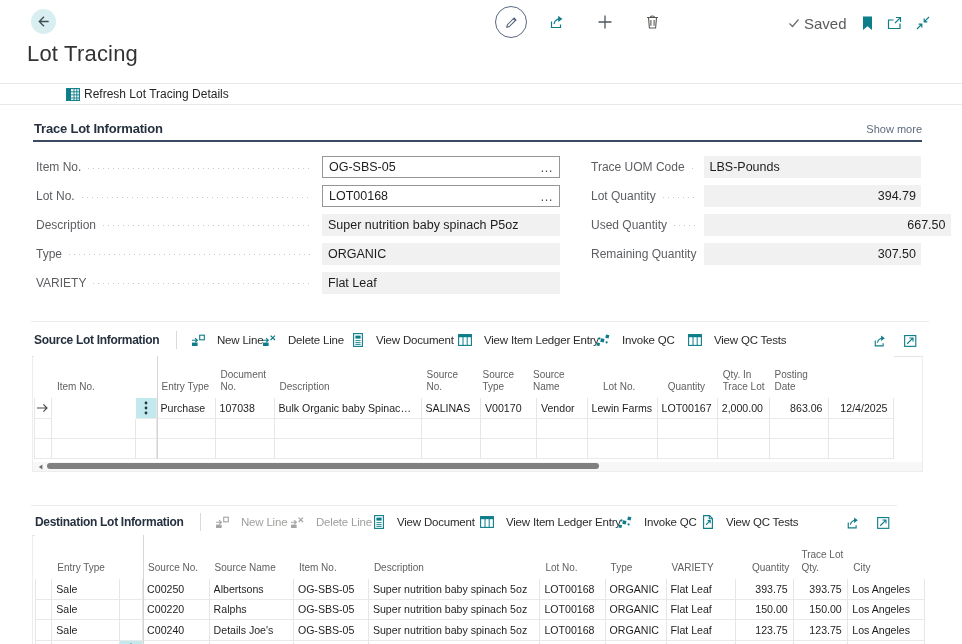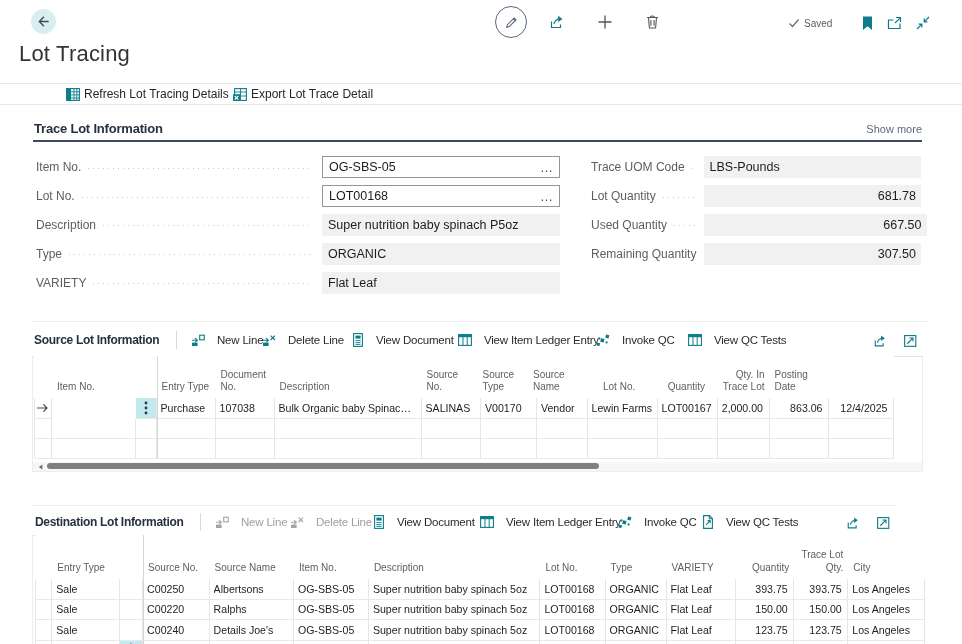--- a/index.html
+++ b/index.html
@@ -8,23 +8,23 @@
   #stage { position:relative; width:962px; height:644px; background:#fff; overflow:hidden; }
   .abs { position:absolute; }
 
   
   .back-btn { left:31px; top:9px; width:25px; height:25px; border-radius:50%;
     background:#d9eef1; display:flex; align-items:center; justify-content:center; cursor:pointer; }
   .icon-btn { display:flex; align-items:center; justify-content:center; cursor:pointer; }
   .pencil-circle { left:495px; top:6px; width:32px; height:32px; border-radius:50%;
     border:1px solid #5b6880; display:flex; align-items:center; justify-content:center; }
   .saved { left:788px; top:15px; height:16px; display:flex; align-items:center; gap:4px;
-    color:#5d5b59; font-size:10px; }
-
-  .page-title { left:19px; top:41px; font-size:22px; font-weight:300; color:#333333;
+    color:#5d5b59; font-size:15px; }
+
+  .page-title { left:27px; top:41px; font-size:22px; font-weight:300; color:#333333;
     letter-spacing:0.2px; }
 
   
   .action-bar { left:0; top:83px; width:962px; height:22px;
     border-top:1px solid #e8e8e8; border-bottom:1px solid #e8e8e8; }
   .action-item { position:absolute; top:0; height:20px; display:flex; align-items:center;
     gap:4px; font-size:12px; color:#262626; cursor:pointer; white-space:nowrap; }
 
   
   .sect-title { font-size:13px; font-weight:700; color:#263140; letter-spacing:-0.2px; white-space:nowrap; }
@@ -48,21 +48,21 @@
   .f-box.read { background:#f2f1f1; }
   .f-box.num { justify-content:flex-end; padding-right:5px; }
   .assist { position:absolute; right:5px; top:0; height:20px; display:flex; align-items:center;
     color:#4f4f4f; font-size:13px; letter-spacing:0.5px; cursor:pointer; }
 
   
   .grid { position:absolute; background:#fff; }
   .g-head { display:flex; }
   .g-hcell { display:flex; align-items:flex-end; padding:0 5px 5px 5px; font-size:10px;
     line-height:12.3px; color:#606060; white-space:pre; overflow:hidden; cursor:pointer; }
-  .g-hcell.r { justify-content:flex-end; text-align:right; }
+  .g-hcell.r { justify-content:flex-end; text-align:left; }
   .g-row { display:flex; }
   .g-cell { border-right:1px solid #e6e6e6; border-bottom:1px solid #e9e9e9;
     display:flex; align-items:center; padding:0 4px; font-size:10.6px; color:#1e1e1e;
     white-space:nowrap; overflow:hidden; background:#fff; }
   .g-cell > span { overflow:hidden; text-overflow:ellipsis; white-space:nowrap; }
   .g-cell.r { justify-content:flex-end; padding-left:1px; padding-right:5.5px; }
   .g-cell.first { border-left:1px solid #e6e6e6; }
   .g-cell.menu-active { background:#c2eaee; justify-content:center; padding:0; }
   .freeze-line { position:absolute; width:1px; background:#d6d6d6; }
   .part-box { position:absolute; border:1px solid #ededed; border-top:1px solid #e3e3e3; background:#fff; }
@@ -159,31 +159,20 @@
     <div class="action-item" style="left:40px;margin-left:26px;">
       <span>
           <svg width="14" height="13" viewBox="0 0 14 13">
             <rect x="0.6" y="0.6" width="12.8" height="11.8" fill="none" stroke="#0d7d89" stroke-width="1.1"></rect>
             <rect x="0.6" y="0.6" width="4.4" height="11.8" fill="#0d7d89"></rect>
             <path d="M5 3.8 H13.4 M5 6.9 H13.4 M5 10 H13.4 M8 0.6 V12.4 M10.8 0.6 V12.4" stroke="#0d7d89" stroke-width="0.9"></path>
           </svg>
         </span>
       <span>Refresh Lot Tracing Details</span>
     </div>
-    <div class="action-item" style="left:233px;">
-      <span>
-          <svg width="14" height="13" viewBox="0 0 14 13">
-            <rect x="1.6" y="0.6" width="11.8" height="11.8" fill="none" stroke="#0d7d89" stroke-width="1.1"></rect>
-            <path d="M1.6 4 H13.4 M1.6 8 H13.4 M7.5 0.6 V12.4" stroke="#0d7d89" stroke-width="0.9"></path>
-            <rect x="0" y="6.2" width="7" height="6.8" fill="#0d7d89"></rect>
-            <path d="M1.7 8 L5.3 11.6 M5.3 8 L1.7 11.6" stroke="#fff" stroke-width="1.1"></path>
-          </svg>
-        </span>
-      <span>Export Lot Trace Detail</span>
-    </div>
   </div>
 
   <div class="abs sect-title" style="left:34px;top:121px;">Trace Lot Information</div>
   <div class="abs show-more">Show more</div>
   <div class="abs sect-rule"></div>
 
   <div id="form-area">
       <div class="abs f-lab" style="left: 36px; top: 156.3px; width: 278px;">
         <span class="lab-text">Item No.</span>
         <span class="f-dots"></span>
@@ -226,27 +215,27 @@
         <span class="f-dots"></span>
       </div>
       <div class="f-box read" style="left: 703.5px; top: 156.3px; width: 217.5px;">
         <span>LBS-Pounds</span>
       </div>
       <div class="abs f-lab" style="left: 591px; top: 185.1px; width: 107px;">
         <span class="lab-text">Lot Quantity</span>
         <span class="f-dots"></span>
       </div>
       <div class="f-box read num" style="left: 703.5px; top: 185.1px; width: 217.5px;">
-        <span>681.78</span>
+        <span>394.79</span>
       </div>
       <div class="abs f-lab" style="left: 591px; top: 213.9px; width: 107px;">
         <span class="lab-text">Used Quantity</span>
         <span class="f-dots"></span>
       </div>
-      <div class="f-box read num" style="left: 703.5px; top: 213.9px; width: 223px;">
+      <div class="f-box read num" style="left: 703.5px; top: 213.9px; width: 247px;">
         <span>667.50</span>
       </div>
       <div class="abs f-lab" style="left: 591px; top: 242.7px; width: 107px;">
         <span class="lab-text">Remaining Quantity</span>
         <span class="f-dots"></span>
       </div>
       <div class="f-box read num" style="left: 703.5px; top: 242.7px; width: 217.5px;">
         <span>307.50</span>
       </div>
     </div>

